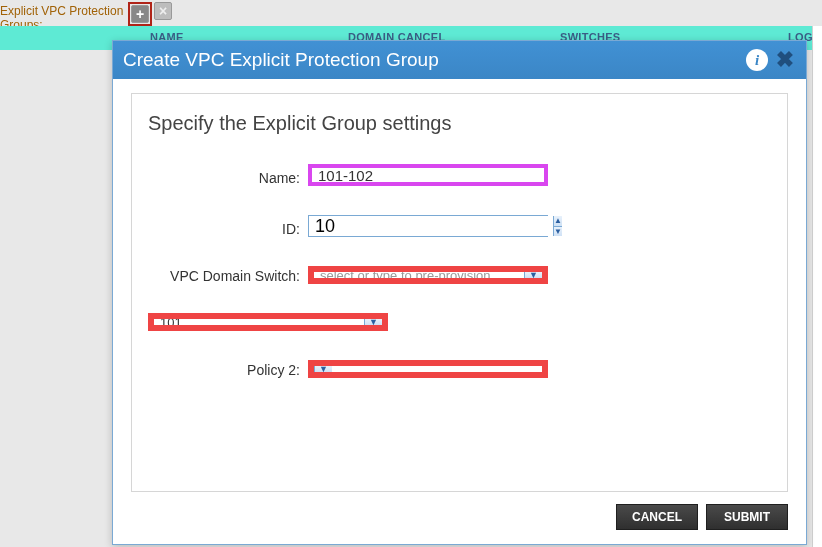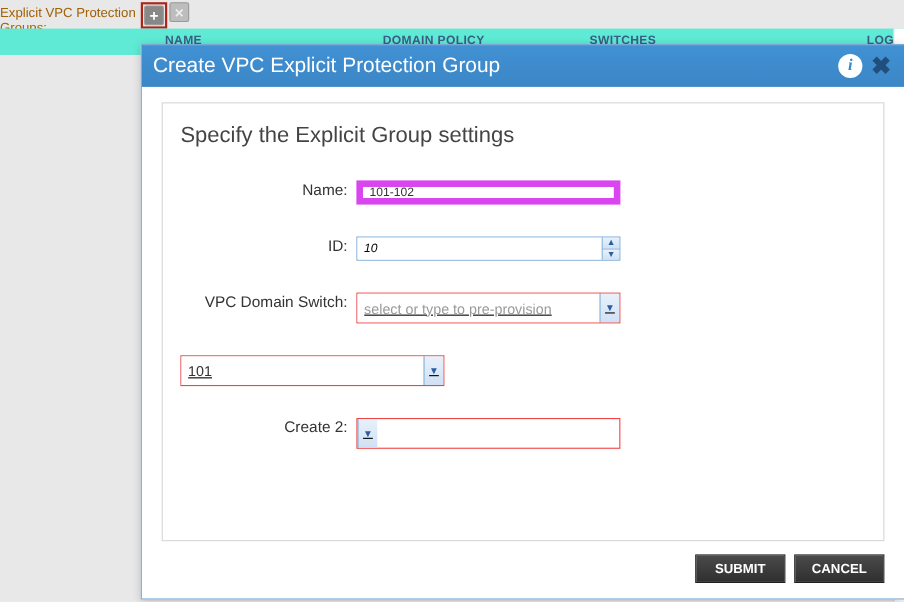--- a/index.html
+++ b/index.html
@@ -6,37 +6,37 @@
   html, body { width: 822px; height: 547px; font-family: Arial, Helvetica, sans-serif; font-size: 13px; background: #e8e8e8; overflow: hidden; }
   .backdrop { position: relative; width: 822px; height: 547px; }
   .page-label { position: absolute; top: 4px; left: 0; width: 126px; text-align: left; color: #a16207; font-size: 12px; line-height: 14px; }
   .top-icons { position: absolute; top: 2px; left: 128px; display: flex; gap: 2px; }
   .tico { width: 18px; height: 18px; display: flex; align-items: center; justify-content: center; border: 1px solid #999; border-radius: 2px; cursor: pointer; font-weight: bold; color: #fff; font-size: 14px; line-height: 1; }
   .plus-wrap { border: 2px solid #b02418; padding: 1px; }
   .plus { background: #888; }
   .xbtn { background: #bdbdbd; color: #eee; }
   .header-band { position: absolute; top: 26px; left: 0; right: 0; height: 24px; background: #5eead4; }
   .header-band span { position: absolute; top: 5px; color: #3a5e86; font-weight: bold; font-size: 11px; letter-spacing: 0.3px; }
-  .dialog { position: absolute; top: 40px; left: 128px; width: 695px; height: 505px; background: #fff; border: 1px solid #7aa9d4; box-shadow: 0 2px 8px rgba(0,0,0,.2); display: flex; flex-direction: column; }
+  .dialog { position: absolute; top: 40px; left: 112px; width: 695px; height: 505px; background: #fff; border: 1px solid #7aa9d4; box-shadow: 0 2px 8px rgba(0,0,0,.2); display: flex; flex-direction: column; }
   .dlg-title { background: linear-gradient(#4191d4,#3b86c6); color: #fff; padding: 8px 10px; font-size: 19px; display: flex; align-items: center; justify-content: space-between; }
   .dlg-title .ticons { display: flex; gap: 6px; align-items: center; }
   .info-icon { width: 22px; height: 22px; border-radius: 50%; background: #fff; color: #3b86c6; font-weight: bold; font-family: Georgia, serif; font-style: italic; display: flex; align-items: center; justify-content: center; font-size: 15px; cursor: pointer; }
   .close-icon { width: 22px; height: 22px; color: #204f7e; font-weight: bold; display: flex; align-items: center; justify-content: center; font-size: 22px; cursor: pointer; }
   .dlg-body { flex: 1; padding: 18px 18px 10px 18px; position: relative; }
   .inner-box { position: absolute; top: 14px; left: 18px; right: 18px; bottom: 52px; border: 1px solid #d6d6d6; padding: 18px 16px; }
   .section-title { font-size: 20px; color: #444; margin-bottom: 16px; }
-  .form-row { display: flex; align-items: flex-start; margin-bottom: 8px; margin-top: 29px; }
+  .form-row { display: flex; align-items: flex-end; margin-bottom: 8px; margin-top: 29px; }
   .form-row label { width: 160px; text-align: right; padding-right: 8px; color: #333; font-size: 14px; }
-  .tinput { width: 240px; height: 22px; border: 6px solid #d946ef; padding: 2px 6px; font-size: 11px; color: #333; }
+  .tinput { width: 240px; height: 22px; border: 4px solid #d946ef; padding: 2px 6px; font-size: 15px; color: #333; }
   .ninput-wrap { position: relative; width: 240px; height: 22px; border: 1px solid #7aa9d4; display: flex; }
-  .ninput-wrap input { border: none; flex: 1; padding: 2px 6px; font-size: 11px; outline: none; font-style: italic; }
+  .ninput-wrap input { border: none; flex: 1; padding: 2px 6px; font-size: 18px; outline: none; }
   .spinners { width: 16px; display: flex; flex-direction: column; border-left: 1px solid #7aa9d4; }
   .spinners div { flex: 1; display: flex; align-items: center; justify-content: center; font-size: 8px; color: #2b5fa0; background: linear-gradient(#e8f1fb,#cfe1f5); cursor: pointer; }
   .spinners div:first-child { border-bottom: 1px solid #7aa9d4; }
-  .combo { position: relative; width: 240px; height: 28px; border: 1px solid #ef4444; display: flex; text-decoration: underline; }
+  .combo { position: relative; width: 240px; height: 18px; border: 6px solid #ef4444; display: flex; }
   .combo input { border: none; flex: 1; padding: 2px 6px; font-size: 13px; outline: none; color: #333; }
   .combo input::placeholder { color: #9a9a9a; }
   .combo .arrow { width: 18px; border-left: 1px solid #7aa9d4; background: linear-gradient(#e8f1fb,#cfe1f5); display: flex; align-items: center; justify-content: center; font-size: 9px; color: #2b5fa0; cursor: pointer; }
   .dlg-footer { position: absolute; bottom: 14px; right: 18px; display: flex; gap: 8px; }
   .btn { min-width: 82px; height: 26px; background: linear-gradient(#4a4a4a,#2f2f2f); color: #fff; border: 1px solid #1f1f1f; font-weight: bold; font-size: 12px; cursor: pointer; display: flex; align-items: center; justify-content: center; }
   .right-border { position: absolute; top: 26px; right: 0; width: 10px; bottom: 0; background: #fff; border-left: 1px solid #d0d0d0; }
 </style>
 </head>
 <body>
 
@@ -49,22 +49,22 @@
         <span>+</span>
       </div>
     </div>
     <div class="tico xbtn">
       <span>×</span>
     </div>
   </div>
 
   <div class="header-band">
     <span style="left:150px">NAME</span>
-    <span style="left:348px">DOMAIN POLICY</span>
-    <span style="left:536px">SWITCHES</span>
+    <span style="left:348px">DOMAIN CANCEL</span>
+    <span style="left:560px">SWITCHES</span>
     <span style="left:788px">LOGIC</span>
   </div>
 
   <div class="right-border"></div>
 
   <div class="dialog">
     <div class="dlg-title">
       <span>Create VPC Explicit Protection Group</span>
       <div class="ticons">
         <div class="info-icon">i</div>
@@ -101,26 +101,26 @@
         </div>
 
         <div class="form-row">
           <div class="combo">
             <input value="101" style="">
             <div class="arrow">▼</div>
           </div>
         </div>
 
         <div class="form-row">
-          <label>Create 2:</label>
+          <label>Policy 2:</label>
           <div class="combo">
             <div class="arrow">▼</div>
           </div>
         </div>
       </div>
 
       <div class="dlg-footer">
+        <div class="btn">CANCEL</div>
         <div class="btn">SUBMIT</div>
-        <div class="btn">CANCEL</div>
       </div>
     </div>
   </div>
 </div>
 
 </body></html>

